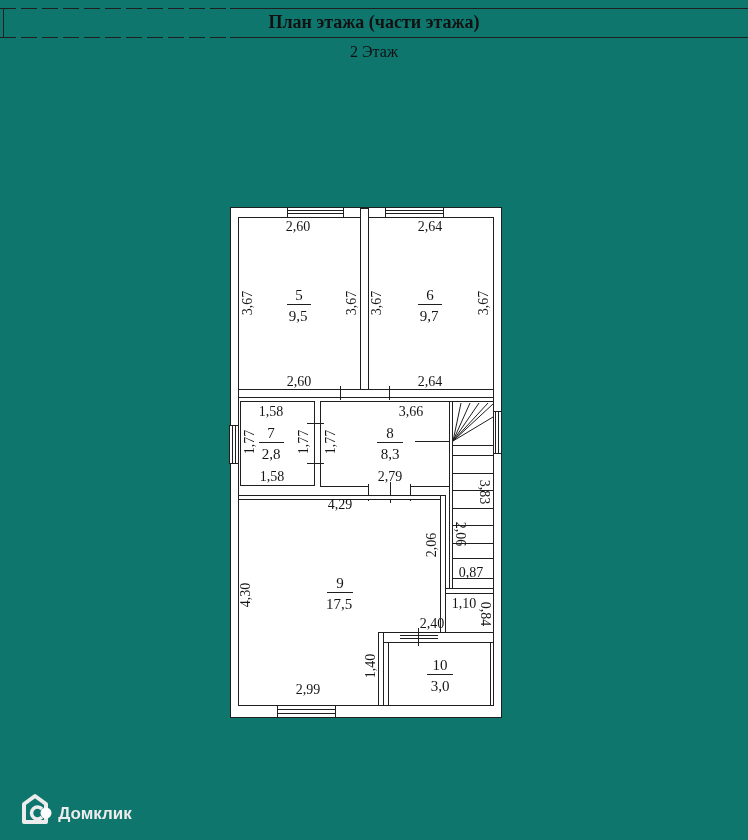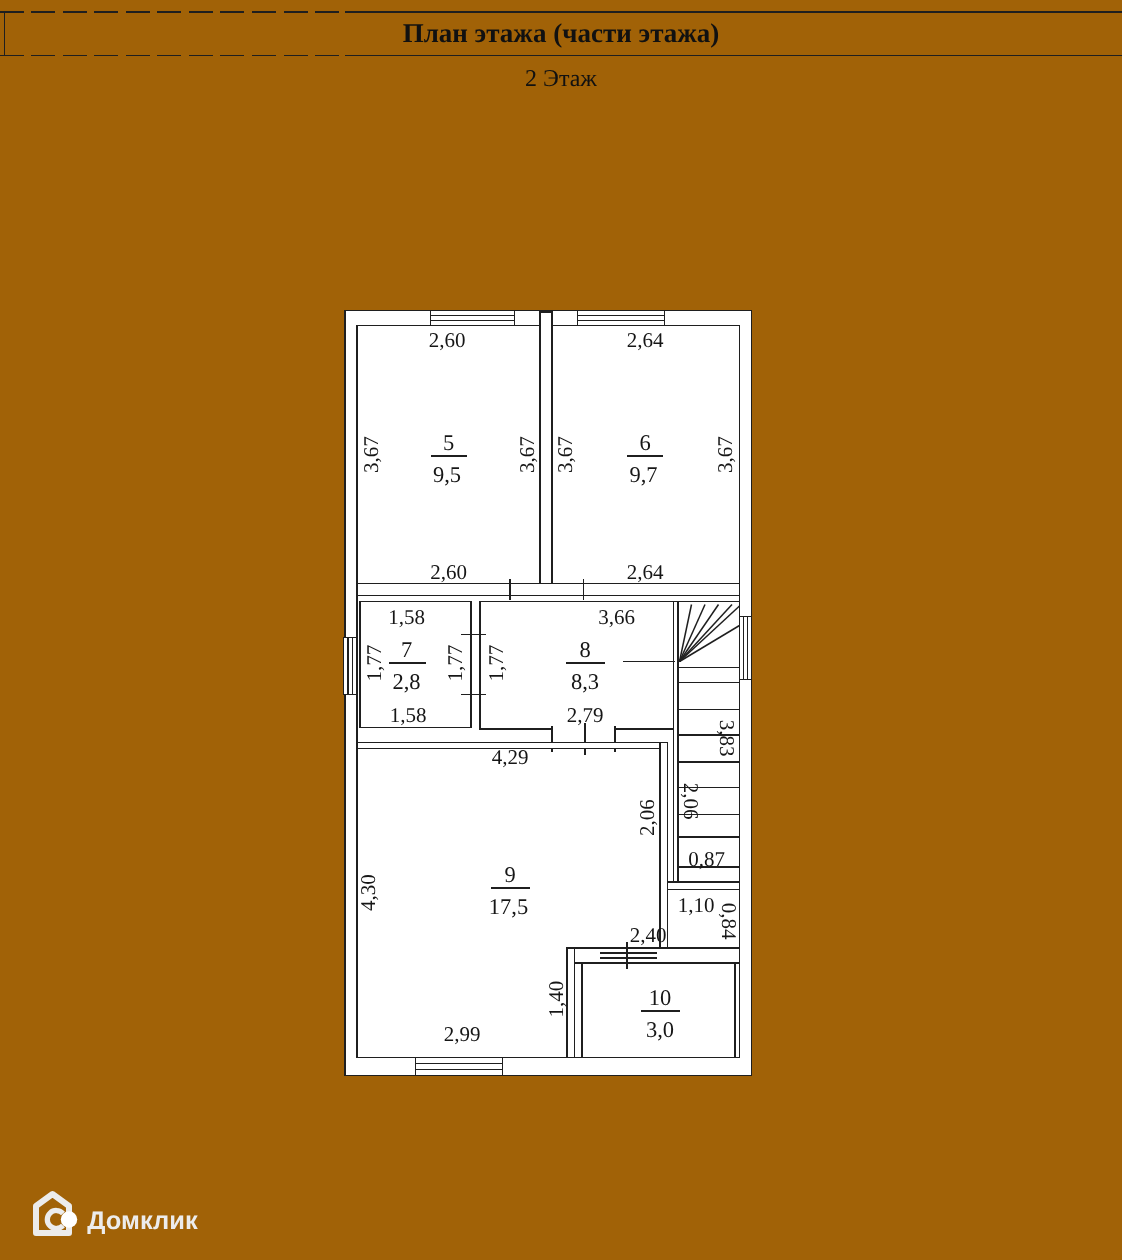--- a/index.html
+++ b/index.html
@@ -1,19 +1,19 @@
 <!DOCTYPE html>
 <html><head>
 <meta charset="utf-8">
 <style>
   html,body{margin:0;padding:0;background:#ffffff;}
   .page{
     position:relative;
     width:748px;height:840px;
-    background:#a16207;
+    background:#0f766e;
     overflow:hidden;
     font-family:"Liberation Serif", serif;
   }
   svg{display:block;}
   .wall{fill:#ffffff;stroke:#1f1f1f;stroke-width:1;shape-rendering:crispEdges;}
   .ln{stroke:#1f1f1f;stroke-width:1;shape-rendering:crispEdges;}
   .ln-soft{stroke:#1f1f1f;stroke-width:1;}
   .dim{font-family:"Liberation Serif",serif;font-size:14px;fill:#161616;}
   .roomnum{font-family:"Liberation Serif",serif;font-size:15px;fill:#161616;}
   .title-txt{font-family:"Liberation Serif",serif;font-size:18px;font-weight:bold;fill:#111111;}

